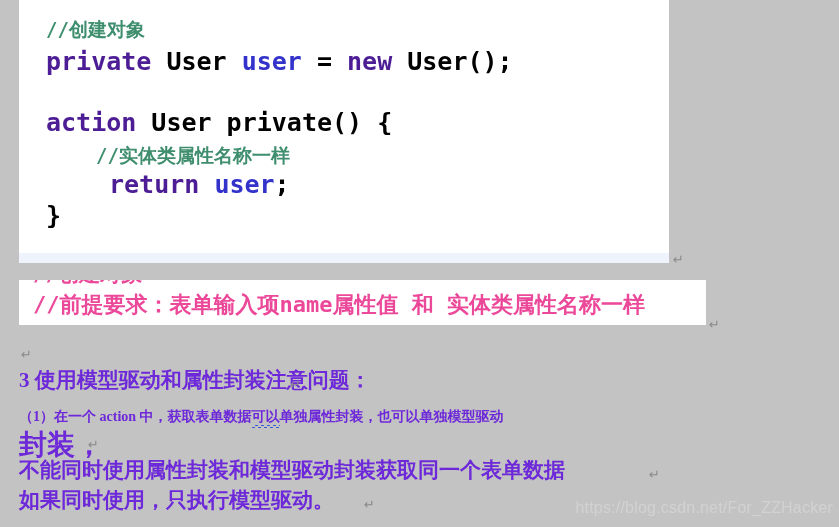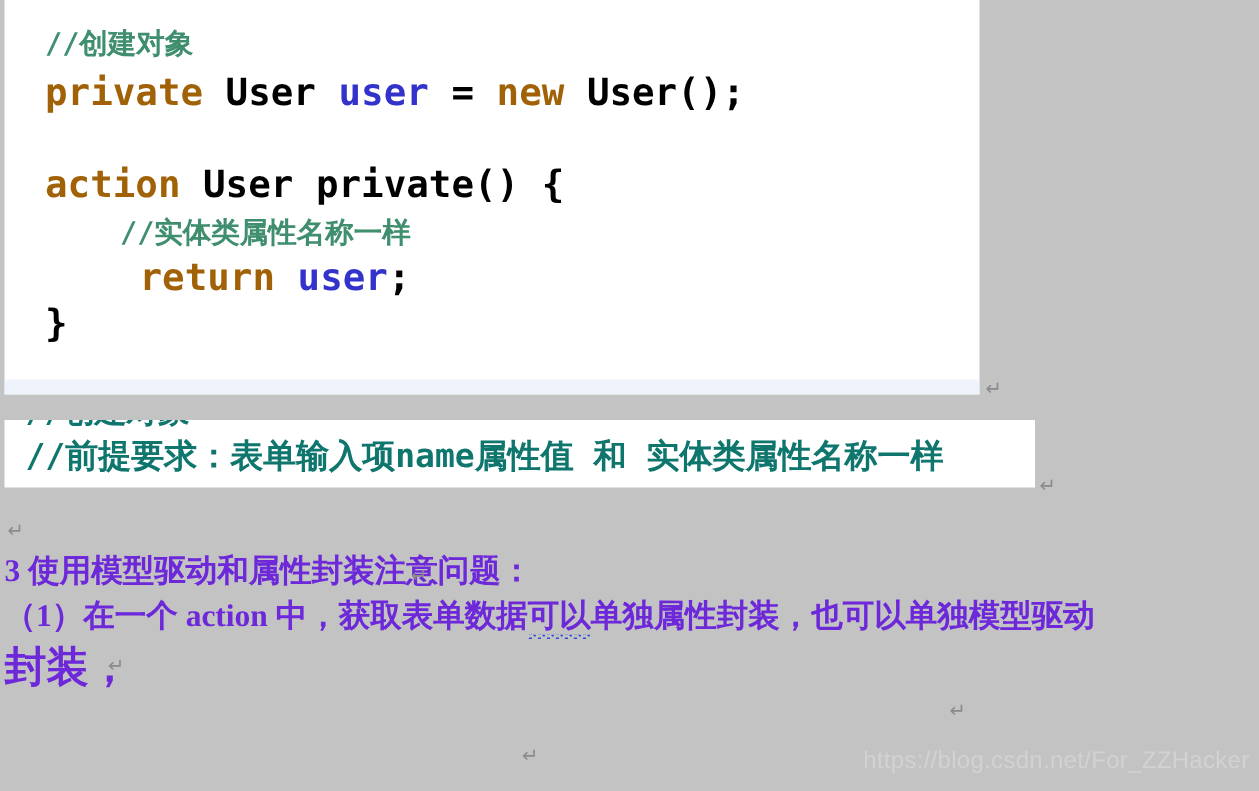--- a/index.html
+++ b/index.html
@@ -14,20 +14,21 @@
     background: #c3c3c3;
     font-family: "Liberation Serif", "DejaVu Serif", serif;
     position: relative;
   }
 
   
   #page {
     position: absolute;
     inset: 0;
     background: #c3c3c3;
+    margin-left: 16px;
   }
 
   
   .code-block {
     position: absolute;
     background: #ffffff;
     overflow: hidden;
     font-family: "DejaVu Sans Mono", "Liberation Mono", monospace;
     font-weight: bold;
   }
@@ -79,37 +80,37 @@
   #code-block-1 .cl-blank     { font-size: 25px; padding: 6px 0 0 27px; height: 22px; }
   #code-block-1 .cl-code-2    { font-size: 25px; padding: 8px 0 0 27px; }
   #code-block-1 .cl-comment-2 { font-size: 19px; padding: 11px 0 0 77px; }
   #code-block-1 .cl-code-3    { font-size: 25px; padding: 7px 0 0 90px; }
   #code-block-1 .cl-code-4    { font-size: 25px; padding: 6px 0 0 27px; }
 
   
   #code-block-2 .cl-comment-a { font-size: 21px; padding: 0 0 0 14px; }
   #code-block-2 .cl-comment-b { font-size: 22px; padding: 9px 0 0 14px; }
 
-  .tok-kw   { color: #a16207; }
+  .tok-kw   { color: #4c1d95; }
   .tok-var  { color: #3333cc; }
   .tok-plain{ color: #000000; }
   .tok-cmt  { color: #3f8e6e; }
-  .tok-cmt-b{ color: #0f766e; font-weight: bold; }
+  .tok-cmt-b{ color: #ec4899; font-weight: bold; }
 
   
   .red-line {
     position: absolute;
     color: #6d28d9;
     font-weight: bold;
     font-family: "Liberation Serif", "DejaVu Serif", serif;
     white-space: nowrap;
     letter-spacing: 0px;
   }
   #red-heading { left: 3px; top: 366px; font-size: 21px; }
-  #red-p1      { left: 3px; top: 396px; font-size: 21px; }
+  #red-p1      { left: 3px; top: 408px; font-size: 14px; }
   #red-p1b     { left: 3px; top: 426px; font-size: 28px; }
   #red-p2      { left: 3px; top: 456px; font-size: 21px; }
   #red-p3      { left: 3px; top: 486px; font-size: 21px; }
 
   
   .squiggle {
     position: relative;
     display: inline-block;
   }
   .squiggle::after {
@@ -190,19 +191,21 @@
   <div id="red-heading" class="red-line">3  使用模型驱动和属性封装注意问题：</div>
   <span class="pilcrow" style="left:274px; top:378px;">↵</span>
 
   <div id="red-p1" class="red-line">
     <span>（1）在一个 action 中，获取表单数据</span><span class="squiggle">可以</span><span>单独属性封装，也可以单独模型驱动</span>
   </div>
 
   <div id="red-p1b" class="red-line">封装，</div>
   <span class="pilcrow" style="left:72px; top:438px;">↵</span>
 
+  <div id="red-p2" class="red-line">不能同时使用属性封装和模型驱动封装获取同一个表单数据</div>
   <span class="pilcrow" style="left:633px; top:468px;">↵</span>
 
+  <div id="red-p3" class="red-line">如果同时使用，只执行模型驱动。</div>
   <span class="pilcrow" style="left:348px; top:498px;">↵</span>
 
   <div id="watermark">https://blog.csdn.net/For_ZZHacker</div>
 
 </div>
 
 </body></html>

